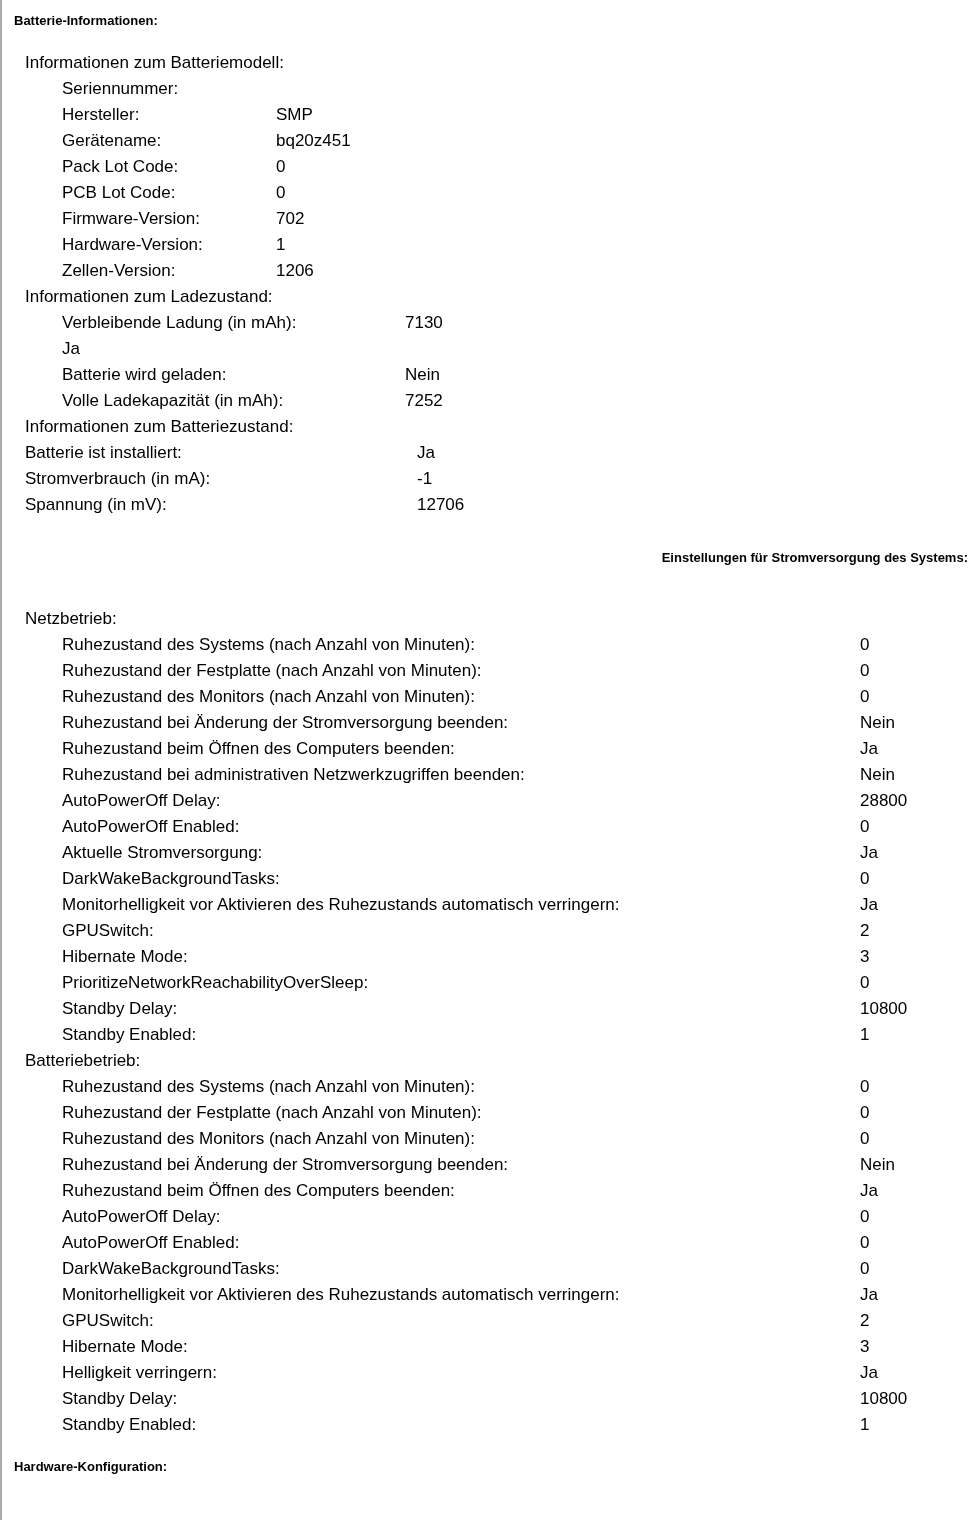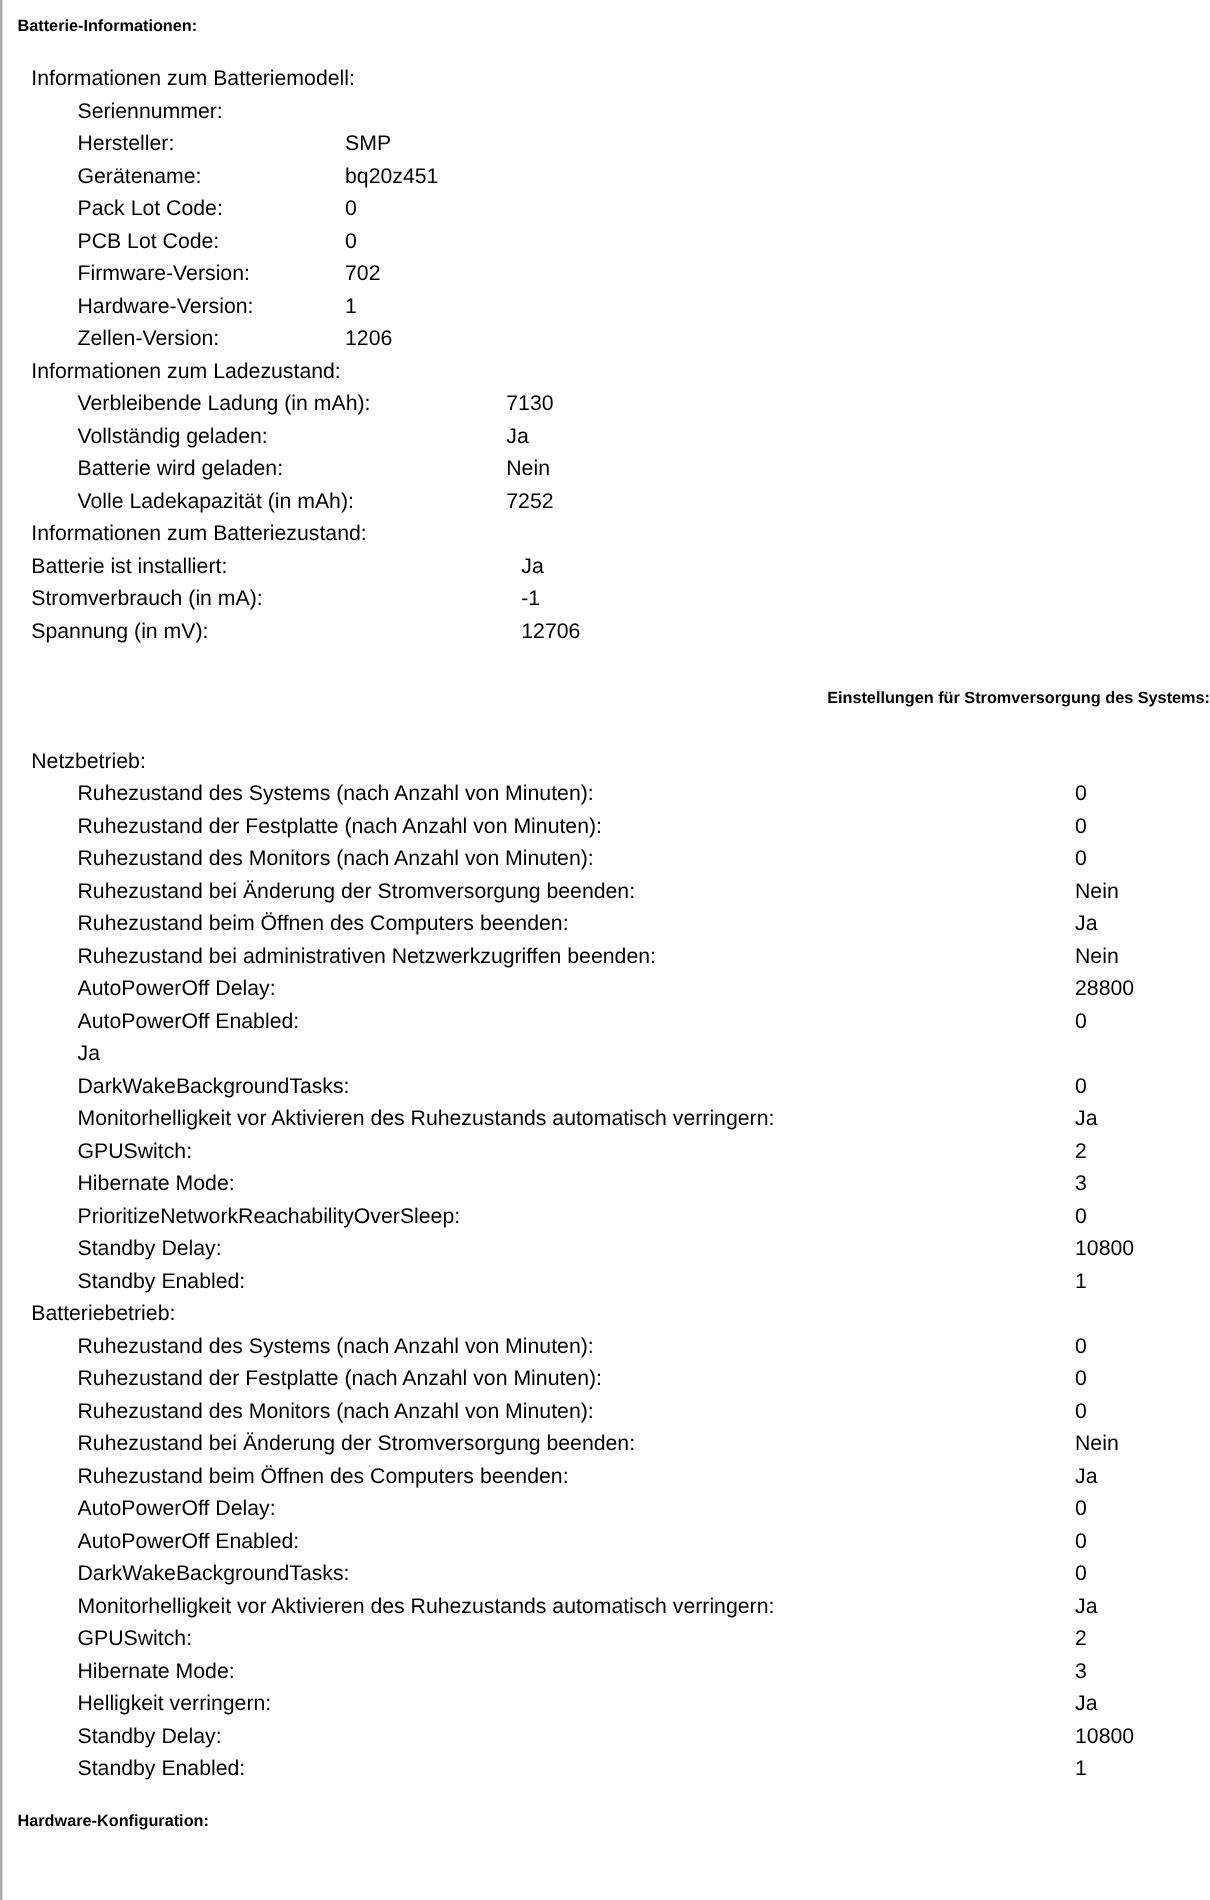--- a/index.html
+++ b/index.html
@@ -31,21 +31,21 @@
   .h-section {
     font-weight: bold;
     margin: 0 0 0 14px;
     font-size: 13px;
     line-height: 26px;
   }
   .h-section.gap-top { margin-top: 27px; text-align: right; }
   .h-cutoff { margin-top: 16px; }
   .group { margin: 0; }
   .group.gap-26 { margin-top: 16px; }
-  .group.gap-25 { margin-top: 25px; }
+  .group.gap-25 { margin-top: 35px; }
   .group-title { margin-left: 25px; }
   .rows .row {
     display: flex;
     margin-left: 62px;
   }
   .rows.root-rows .row { margin-left: 25px; }
   .row .lbl { flex: none; white-space: pre; }
   .row .val { white-space: pre; }
   .w212 .lbl { width: 212px; }
   .w214 .lbl { width: 214px; }
@@ -101,21 +101,20 @@
   </div>
 
   <div class="group">
     <div class="group-title">Informationen zum Ladezustand:</div>
     <div class="rows w343">
         <div class="row">
           <span class="lbl">Verbleibende Ladung (in mAh):</span>
           <span class="val">7130</span>
         </div>
         <div class="row">
-          <span class="lbl">Vollständig geladen:</span>
           <span class="val">Ja</span>
         </div>
         <div class="row">
           <span class="lbl">Batterie wird geladen:</span>
           <span class="val">Nein</span>
         </div>
         <div class="row">
           <span class="lbl">Volle Ladekapazität (in mAh):</span>
           <span class="val">7252</span>
         </div>
@@ -172,20 +171,21 @@
         </div>
         <div class="row">
           <span class="lbl">AutoPowerOff Delay:</span>
           <span class="val">28800</span>
         </div>
         <div class="row">
           <span class="lbl">AutoPowerOff Enabled:</span>
           <span class="val">0</span>
         </div>
         <div class="row">
+          <span class="lbl">Aktuelle Stromversorgung:</span>
           <span class="val">Ja</span>
         </div>
         <div class="row">
           <span class="lbl">DarkWakeBackgroundTasks:</span>
           <span class="val">0</span>
         </div>
         <div class="row">
           <span class="lbl">Monitorhelligkeit vor Aktivieren des Ruhezustands automatisch verringern:</span>
           <span class="val">Ja</span>
         </div>

